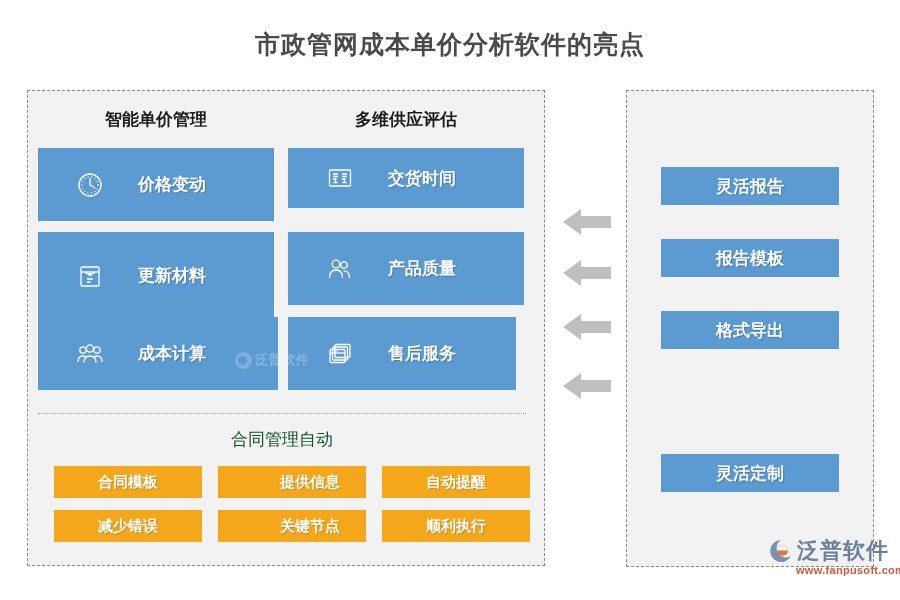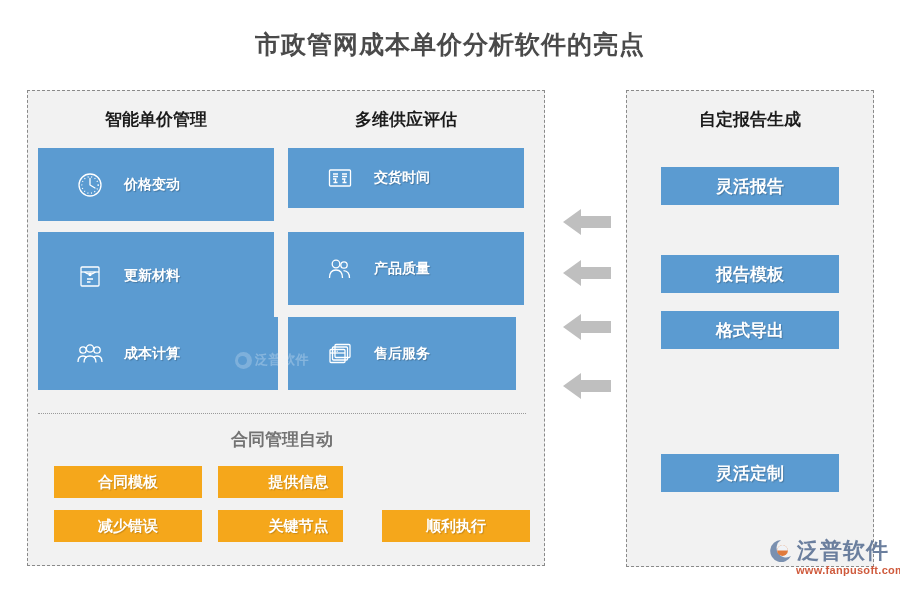--- a/index.html
+++ b/index.html
@@ -87,25 +87,25 @@
   }
   .card .card-icon {
     width: 56px;
     margin-left: 24px;
     display: flex;
     align-items: center;
     justify-content: center;
     flex: none;
   }
   .card .card-label {
-    font-size: 14px;
+    font-size: 17px;
     font-weight: bold;
     color: #ffffff;
     text-shadow: 1px 1px 1px rgba(0,0,0,0.22);
-    margin-left: 6px;
+    margin-left: 20px;
   }
 
   .c-l1 { left: 38px;  top: 148px; width: 236px; height: 73px; }
   .c-l2 { left: 38px;  top: 232px; width: 236px; height: 87px; align-items: center; }
   .c-l3 { left: 38px;  top: 317px; width: 240px; height: 73px; text-align: right; }
   .c-m1 { left: 288px; top: 148px; width: 236px; height: 60px; }
   .c-m2 { left: 288px; top: 232px; width: 236px; height: 73px; }
   .c-m3 { left: 288px; top: 317px; width: 228px; height: 73px; }
 
   
@@ -118,38 +118,38 @@
   }
 
   
   .contract-head {
     position: absolute;
     left: 38px;
     top: 428px;
     width: 488px;
     text-align: center;
     font-size: 17px;
-    font-weight: bold;
-    color: #737373;
+    font-weight: normal;
+    color: #14532d;
   }
   .chip {
     position: absolute;
     background: #f5a71b;
     display: flex;
     align-items: center;
     justify-content: center;
     font-size: 15px;
     font-weight: bold;
     color: #ffffff;
     text-shadow: 1px 1px 1px rgba(0,0,0,0.18);
     height: 32px;
     box-sizing: border-box;
   }
   .chip-c0 { left: 54px;  width: 148px; }
-  .chip-c1 { left: 218px; width: 125px; padding-left: 36px; }
+  .chip-c1 { left: 218px; width: 148px; padding-left: 36px; }
   .chip-c2 { left: 382px; width: 148px; }
   .chip-r0 { top: 466px; }
   .chip-r1 { top: 510px; }
 
   
   .arrow {
     position: absolute;
     left: 563px;
     width: 48px;
     height: 34px;
@@ -170,21 +170,21 @@
     display: flex;
     align-items: center;
     justify-content: center;
     font-size: 17px;
     font-weight: bold;
     color: #ffffff;
     text-shadow: 1px 1px 1px rgba(0,0,0,0.22);
     box-sizing: border-box;
   }
   .rb0 { top: 167px; }
-  .rb1 { top: 255px; }
+  .rb1 { top: 239px; }
   .rb2 { top: 311px; }
   .rb3 { top: 383px; }
   .rb4 { top: 454px; }
 
   
   .watermark-center {
     position: absolute;
     left: 235px;
     top: 351px;
     display: flex;
@@ -336,20 +336,21 @@
   <div class="watermark-center">
     <span class="wm-mark"></span>
     <span class="wm-text">泛普软件</span>
   </div>
 
   <div class="dotted-sep"></div>
   <div class="contract-head">合同管理自动</div>
 
   <div class="chip chip-c0 chip-r0">合同模板</div>
   <div class="chip chip-c1 chip-r0">提供信息</div>
+  <div class="chip chip-c2 chip-r0">自动提醒</div>
   <div class="chip chip-c0 chip-r1">减少错误</div>
   <div class="chip chip-c1 chip-r1">关键节点</div>
   <div class="chip chip-c2 chip-r1">顺利执行</div>
 
   <div class="arrow a1">
     <svg width="48" height="34" viewBox="0 0 48 34">
       <polygon points="0,17 18,4 18,11 48,11 48,23 18,23 18,30" fill="#bfbfbf"></polygon>
     </svg>
   </div>
   <div class="arrow a2">
@@ -362,21 +363,20 @@
       <polygon points="0,17 18,4 18,11 48,11 48,23 18,23 18,30" fill="#bfbfbf"></polygon>
     </svg>
   </div>
   <div class="arrow a4">
     <svg width="48" height="34" viewBox="0 0 48 34">
       <polygon points="0,17 18,4 18,11 48,11 48,23 18,23 18,30" fill="#bfbfbf"></polygon>
     </svg>
   </div>
 
   <div class="panel panel-right"></div>
-  <div class="panel-right-head">自定报告生成</div>
 
   <div class="rbtn rb0">灵活报告</div>
   <div class="rbtn rb1">报告模板</div>
   <div class="rbtn rb2">格式导出</div>
   <div class="rbtn rb4">灵活定制</div>
 
   <div class="brand-logo">
     <div class="brand-row">
       <span class="brand-glyph">
         <svg width="26" height="26" viewBox="0 0 26 26">

